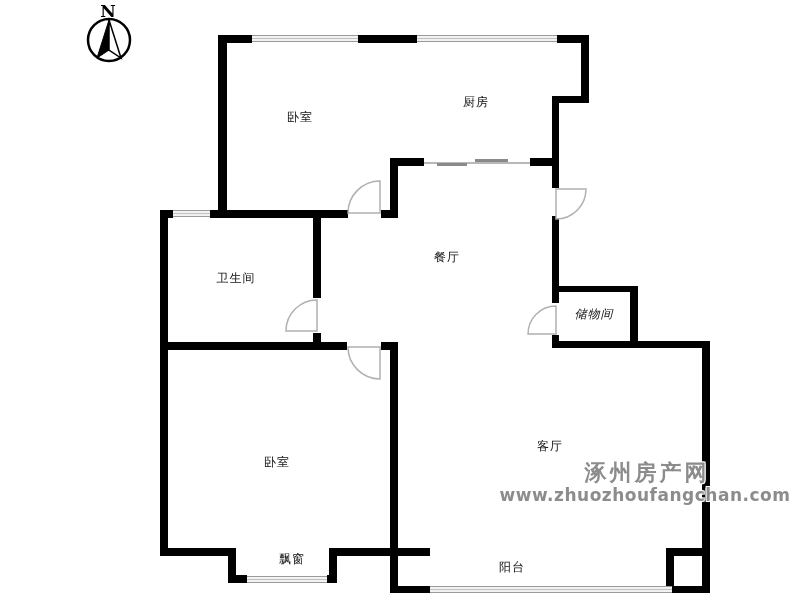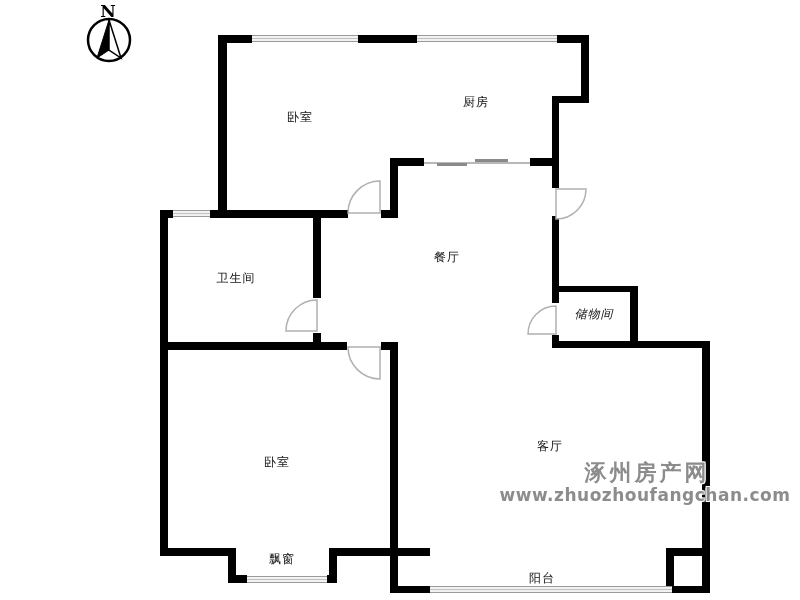--- a/index.html
+++ b/index.html
@@ -113,19 +113,19 @@
 
   <span class="compass-n" style="left:108px;top:11px;">N</span>
 
   <span class="room-label" style="left:300px;top:117px;">卧室</span>
   <span class="room-label" style="left:476px;top:102px;">厨房</span>
   <span class="room-label" style="left:236px;top:278px;text-align:center;">卫生间</span>
   <span class="room-label" style="left:447px;top:257px;">餐厅</span>
   <span class="room-label" style="left:594px;top:314px;font-style:italic;">储物间</span>
   <span class="room-label" style="left:277px;top:462px;">卧室</span>
   <span class="room-label" style="left:550px;top:446px;">客厅</span>
-  <span class="room-label" style="left:282px;top:559px;font-family:Liberation Mono, monospace;">飘窗</span>
-  <span class="room-label" style="left:542px;top:567px;margin-top:11px;">阳台</span>
+  <span class="room-label" style="left:292px;top:559px;font-family:Liberation Mono, monospace;">飘窗</span>
+  <span class="room-label" style="left:512px;top:567px;">阳台</span>
 
   <span class="wm" id="wm-url" style="left:645px;top:495px;">www.zhuozhoufangchan.com</span>
   <span class="wm" id="wm-name" style="left:647px;top:473px;">涿州房产网</span>
 
 </div>
 
 </body></html>

